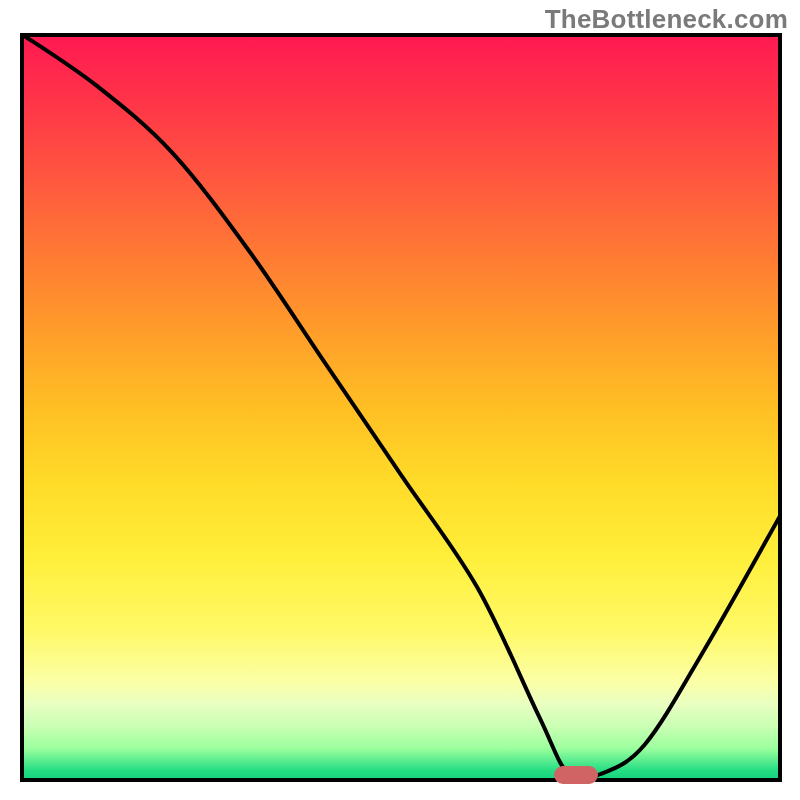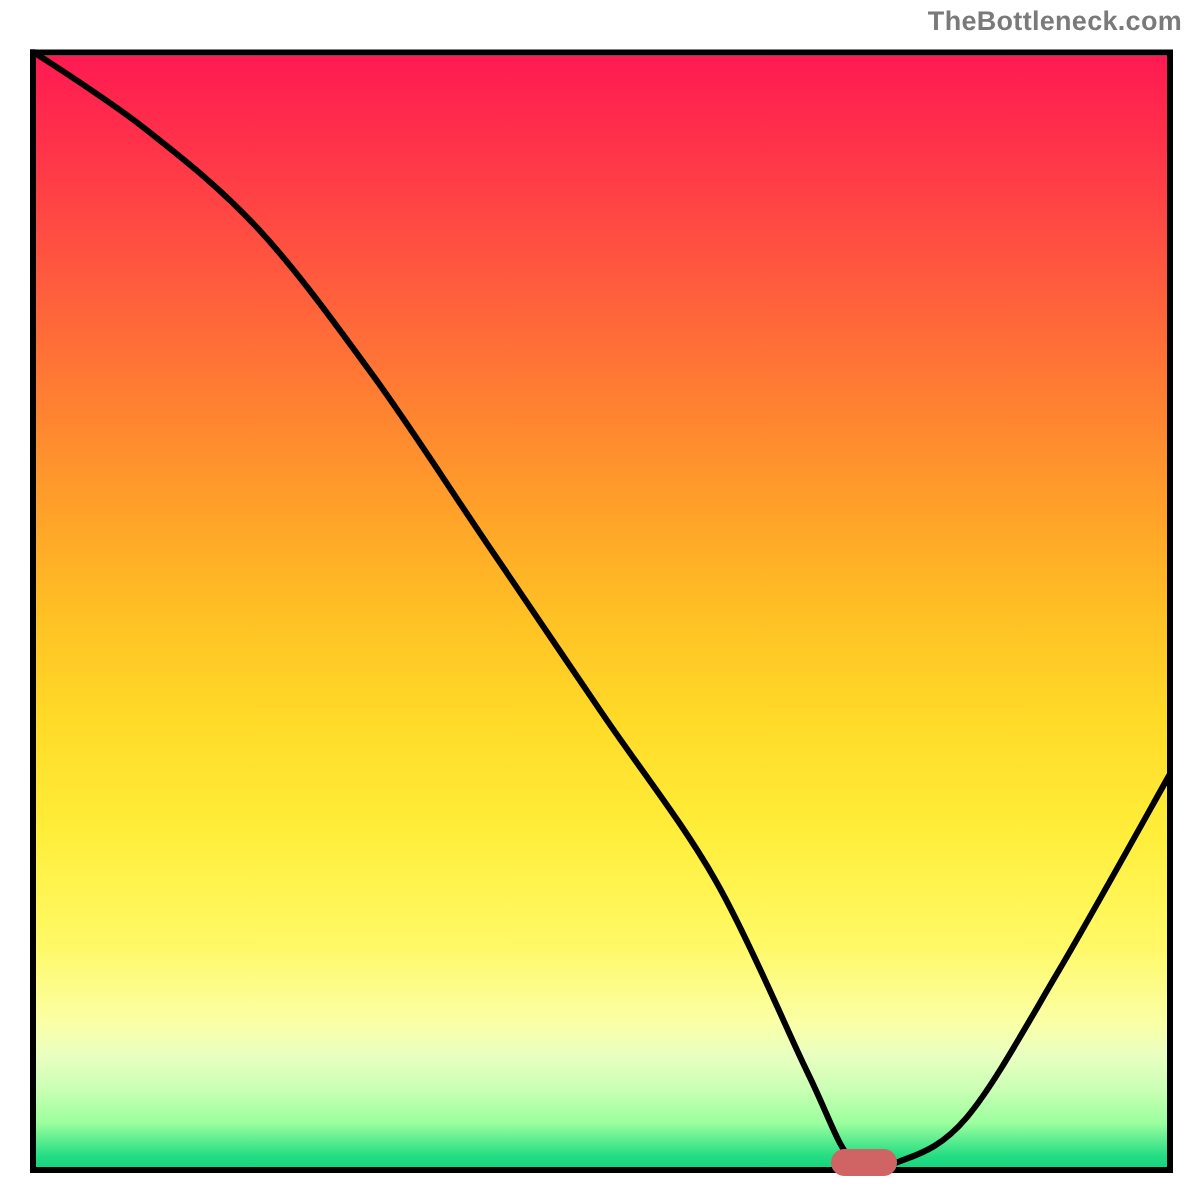--- a/index.html
+++ b/index.html
@@ -15,21 +15,21 @@
     left: 0;
     top: 0;
     width: 800px;
     height: 800px;
   }
   .watermark {
     position: absolute;
     top: 4px;
     right: 12px;
     font-family: Arial, Helvetica, sans-serif;
-    font-size: 18px;
+    font-size: 26px;
     font-weight: bold;
     color: #7a7a7a;
     letter-spacing: 0.2px;
   }
   .plot-area {
     position: absolute;
     left: 20px;
     top: 33px;
     width: 762px;
     height: 749px;

